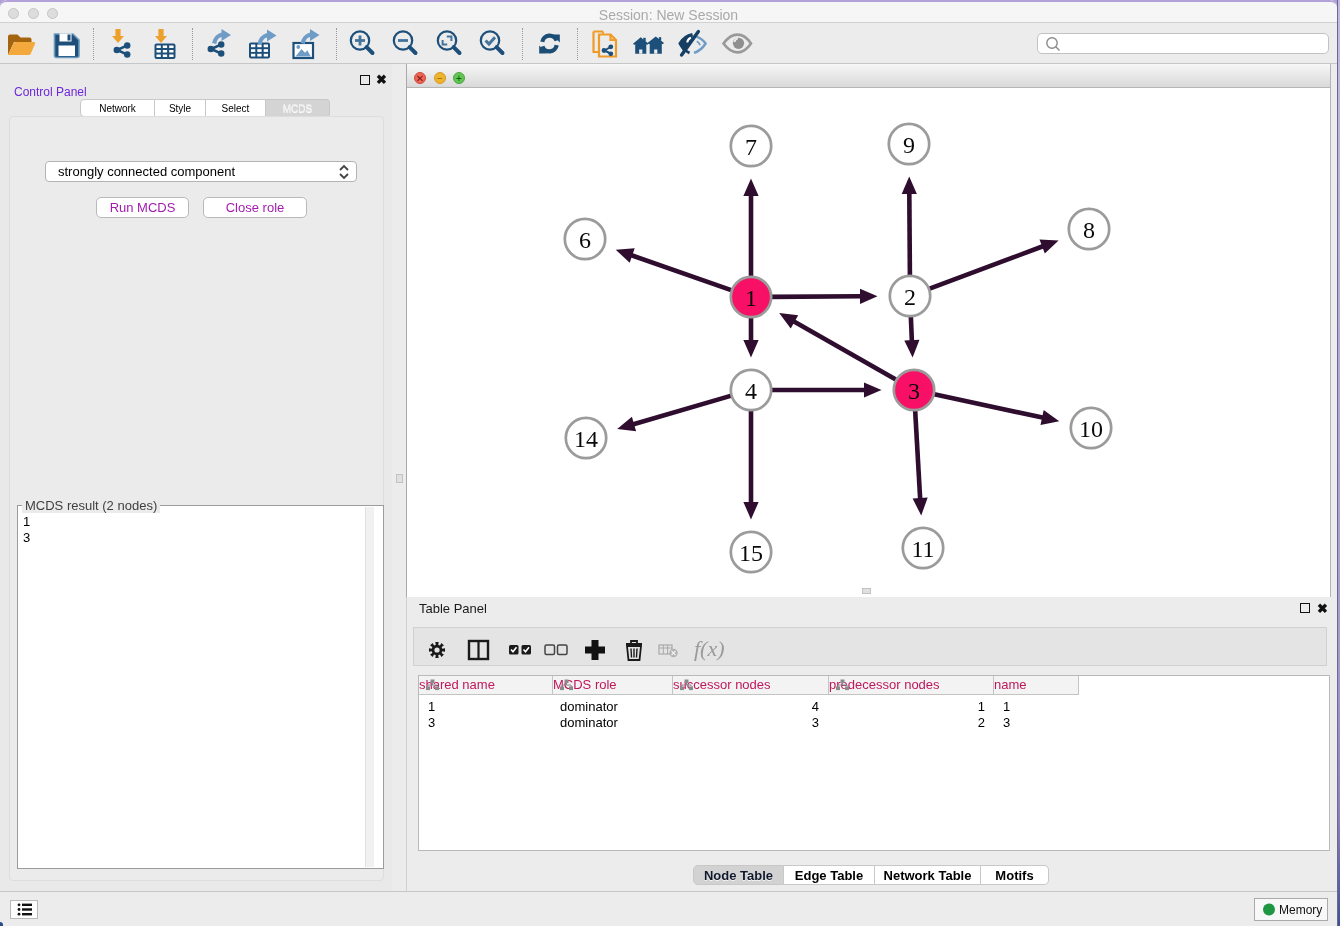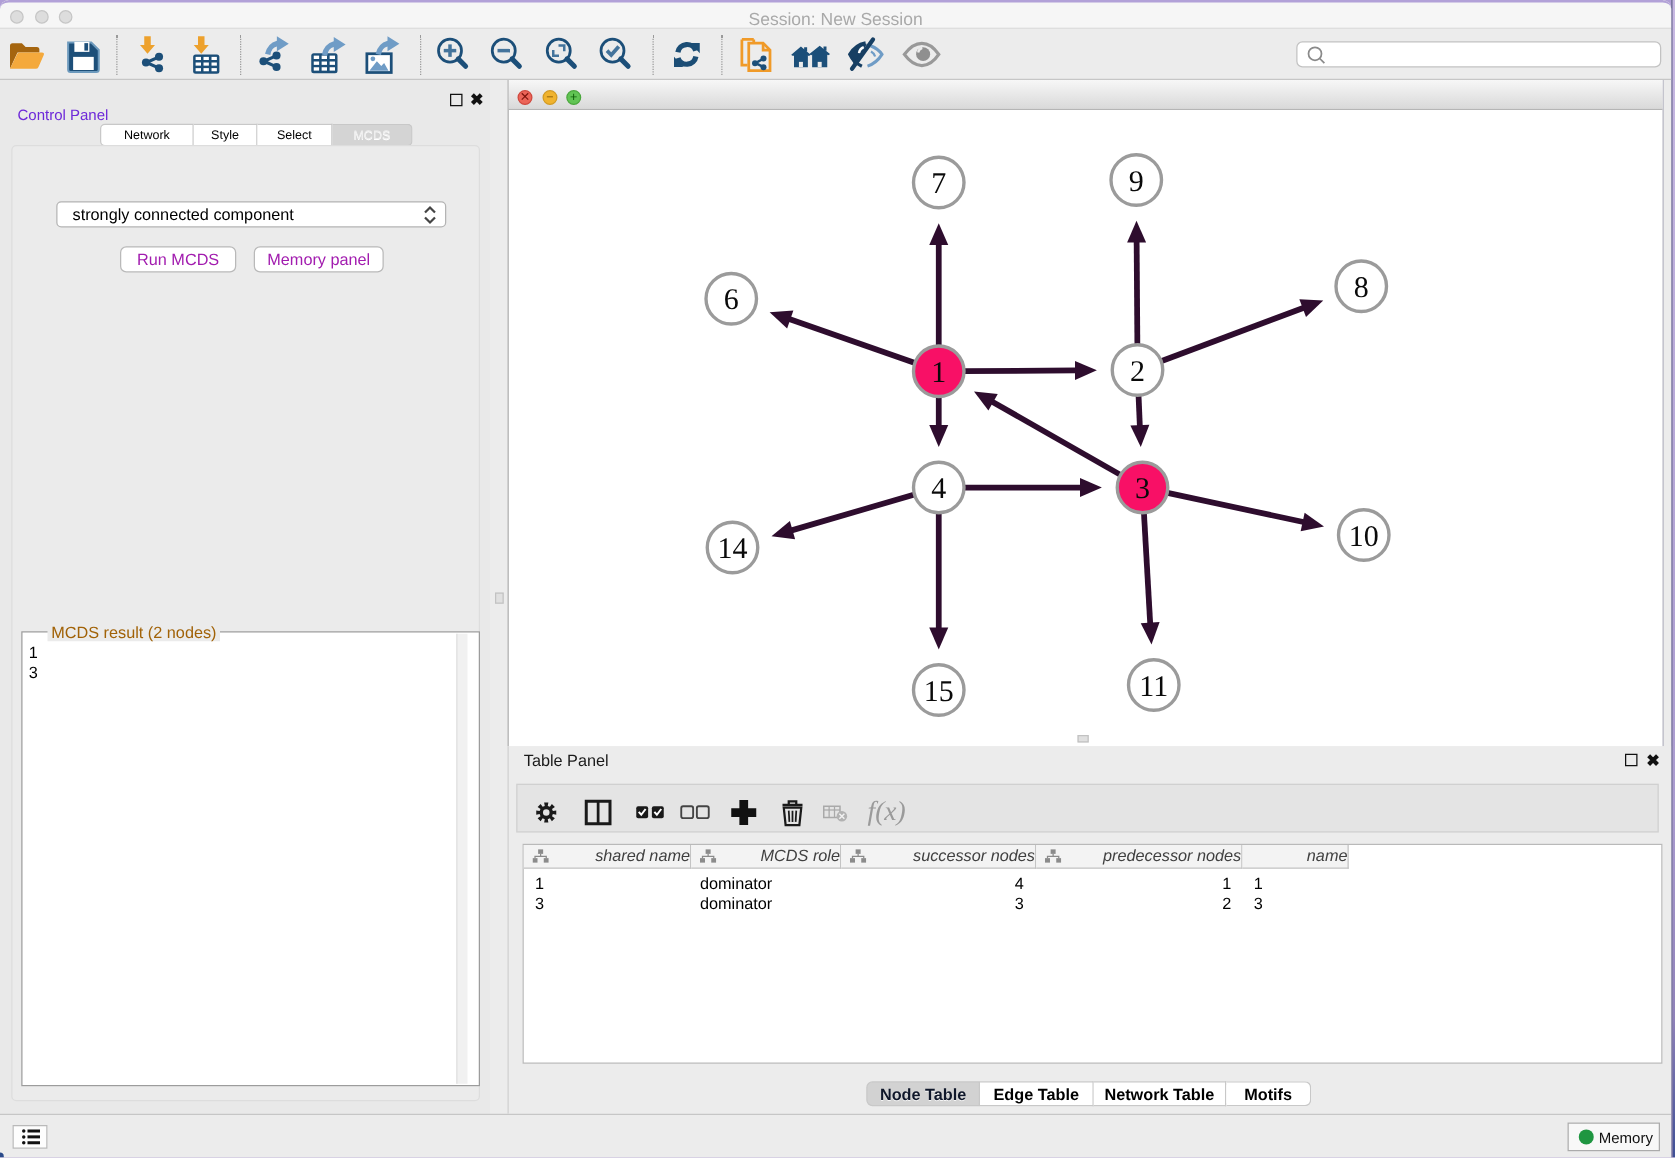--- a/index.html
+++ b/index.html
@@ -28,38 +28,38 @@
 #tab-mcds { left:266px; width:64px; border-left:none; border-radius:0 4px 4px 0; background:#d4d4d4; color:#eee; text-shadow:0 1px 0 #fff; }
 
 #cp-content { position:absolute; left:9px; top:52px; width:375px; height:765px; background:#ebebeb; border:1px solid #dddddd; border-radius:4px; }
 #opt-label { position:absolute; left:0; top:22px; width:100%; text-align:center; font-size:13px; color:#111; }
 #opt-select { position:absolute; left:35px; top:44px; width:312px; height:21px; background:#fff; border:1px solid #b4b4b4; border-radius:4px; font-size:13px; line-height:19px; padding-left:12px; color:#000; }
 .btn { position:absolute; top:80px; height:21px; background:#fff; border:1px solid #b9b9b9; border-radius:5px; font-size:13px; text-align:center; line-height:19px; color:#a21caf; }
 #btn-run { left:86px; width:93px; }
 #btn-close { left:193px; width:104px; }
 
 #mcds-frame { position:absolute; left:7px; top:388px; width:367px; height:364px; border:1px solid #9c9c9c; background:#fff; }
-#mcds-legend { position:absolute; left:20px; top:-8px; background:#ebebeb; padding:0 3px; font-size:13px; color:#a16207; }
+#mcds-legend { position:absolute; left:4px; top:-8px; background:#ebebeb; padding:0 3px; font-size:13px; color:#404040; }
 #mcds-text { position:absolute; left:5px; top:8px; font-size:13px; color:#000; line-height:16px; }
 #mcds-scroll { position:absolute; right:9px; top:1px; width:9px; height:360px; background:#f1f1f1; border-left:1px solid #e0e0e0; }
 
 #netwin { position:absolute; left:406px; top:64px; width:925px; height:533px; background:#fff; border-left:1px solid #a9a9a9; border-right:1px solid #b3b3bf; }
 #nettitle { position:absolute; left:0; top:0; width:100%; height:24px; background:linear-gradient(#f7f7f7,#d9d9d9); border-bottom:1px solid #b5b5b5; }
 #nettitle .t { position:absolute; top:4px; width:100%; text-align:center; font-size:13px; font-weight:bold; color:#222; }
 .mac { position:absolute; top:7.5px; width:12px; height:12px; border-radius:50%; font-size:10px; line-height:12px; text-align:center; }
 
 #tpanel { position:absolute; left:406px; top:597px; width:931px; height:294px; background:#ececec; border-left:1px solid #d0d0d0; }
 #tp-title { position:absolute; left:12px; top:4px; font-size:13px; color:#1a1a1a; }
 #tp-float { position:absolute; left:893px; top:6px; width:10px; height:10px; border:1.5px solid #111; }
 #tp-close { position:absolute; left:910px; top:4px; font-size:13px; color:#111; font-weight:bold; }
 #tp-toolbar { position:absolute; left:6px; top:30px; width:914px; height:39px; background:#e4e4e4; border:1px solid #d0d0d0; }
 
 #dtable { position:absolute; left:11px; top:78px; width:912px; height:176px; background:#fff; border:1px solid #b9b9b9; font-size:13px; }
 .thic { position:absolute; left:7px; top:3px; }
-.th { position:absolute; top:0; height:19px; background:#f3f3f3; border-right:1px solid #c4c4c4; border-bottom:1px solid #c4c4c4; text-align:right; line-height:18px; color:#404040;font-style:italic; }
+.th { position:absolute; top:0; height:19px; background:#f3f3f3; border-right:1px solid #c4c4c4; border-bottom:1px solid #c4c4c4; text-align:left; line-height:18px; color:#be185d; }
 .trow { position:absolute; font-size:13px; color:#000; }
 
 .btab { position:absolute; top:268px; height:20px; background:#fff; border:1px solid #c8c8c8; font-size:13px; font-weight:bold; text-align:center; line-height:19px; color:#000; }
 
 #statusbar { position:absolute; left:0; top:891px; width:1337px; height:35px; background:#ececec; border-top:1px solid #c6c6c6; }
 #list-btn { position:absolute; left:10px; top:8px; width:28px; height:19px; background:#fdfdfd; border:1px solid #b9b9b9; }
 #mem-btn { position:absolute; left:1254px; top:6px; width:74px; height:23px; background:#f8f8f8; border:1px solid #ababab; font-size:12px; }
 #rightpurple { position:absolute; right:0; top:0; width:3px; height:926px; background:linear-gradient(#c8b9e2 0%,#a99ace 70%,#8f81b8 88%,#3f4f95 100%); border-left:1px solid #6a6a8e; }
 </style>
 </head>
@@ -223,21 +223,21 @@
     <div class="cptab" id="tab-network">Network</div>
     <div class="cptab" id="tab-style">Style</div>
     <div class="cptab" id="tab-select">Select</div>
     <div class="cptab" id="tab-mcds">MCDS</div>
     <div id="cp-content">
       <div id="opt-select">strongly connected component<svg width="14" height="16" style="position:absolute;right:5px;top:2px;">
             <path d="M3 6 L7 2 L11 6" fill="none" stroke="#444" stroke-width="1.8"></path>
             <path d="M3 10 L7 14 L11 10" fill="none" stroke="#444" stroke-width="1.8"></path>
           </svg></div>
       <div class="btn" id="btn-run">Run MCDS</div>
-      <div class="btn" id="btn-close">Memory panel</div>
+      <div class="btn" id="btn-close">Close role</div>
       <div id="mcds-frame">
         <div id="mcds-legend">MCDS result (2 nodes)</div>
         <div id="mcds-text">1<br>3</div>
         <div id="mcds-scroll"></div>
       </div>
     </div>
   </div>
 
   <div id="netwin">
     <div id="nettitle">

